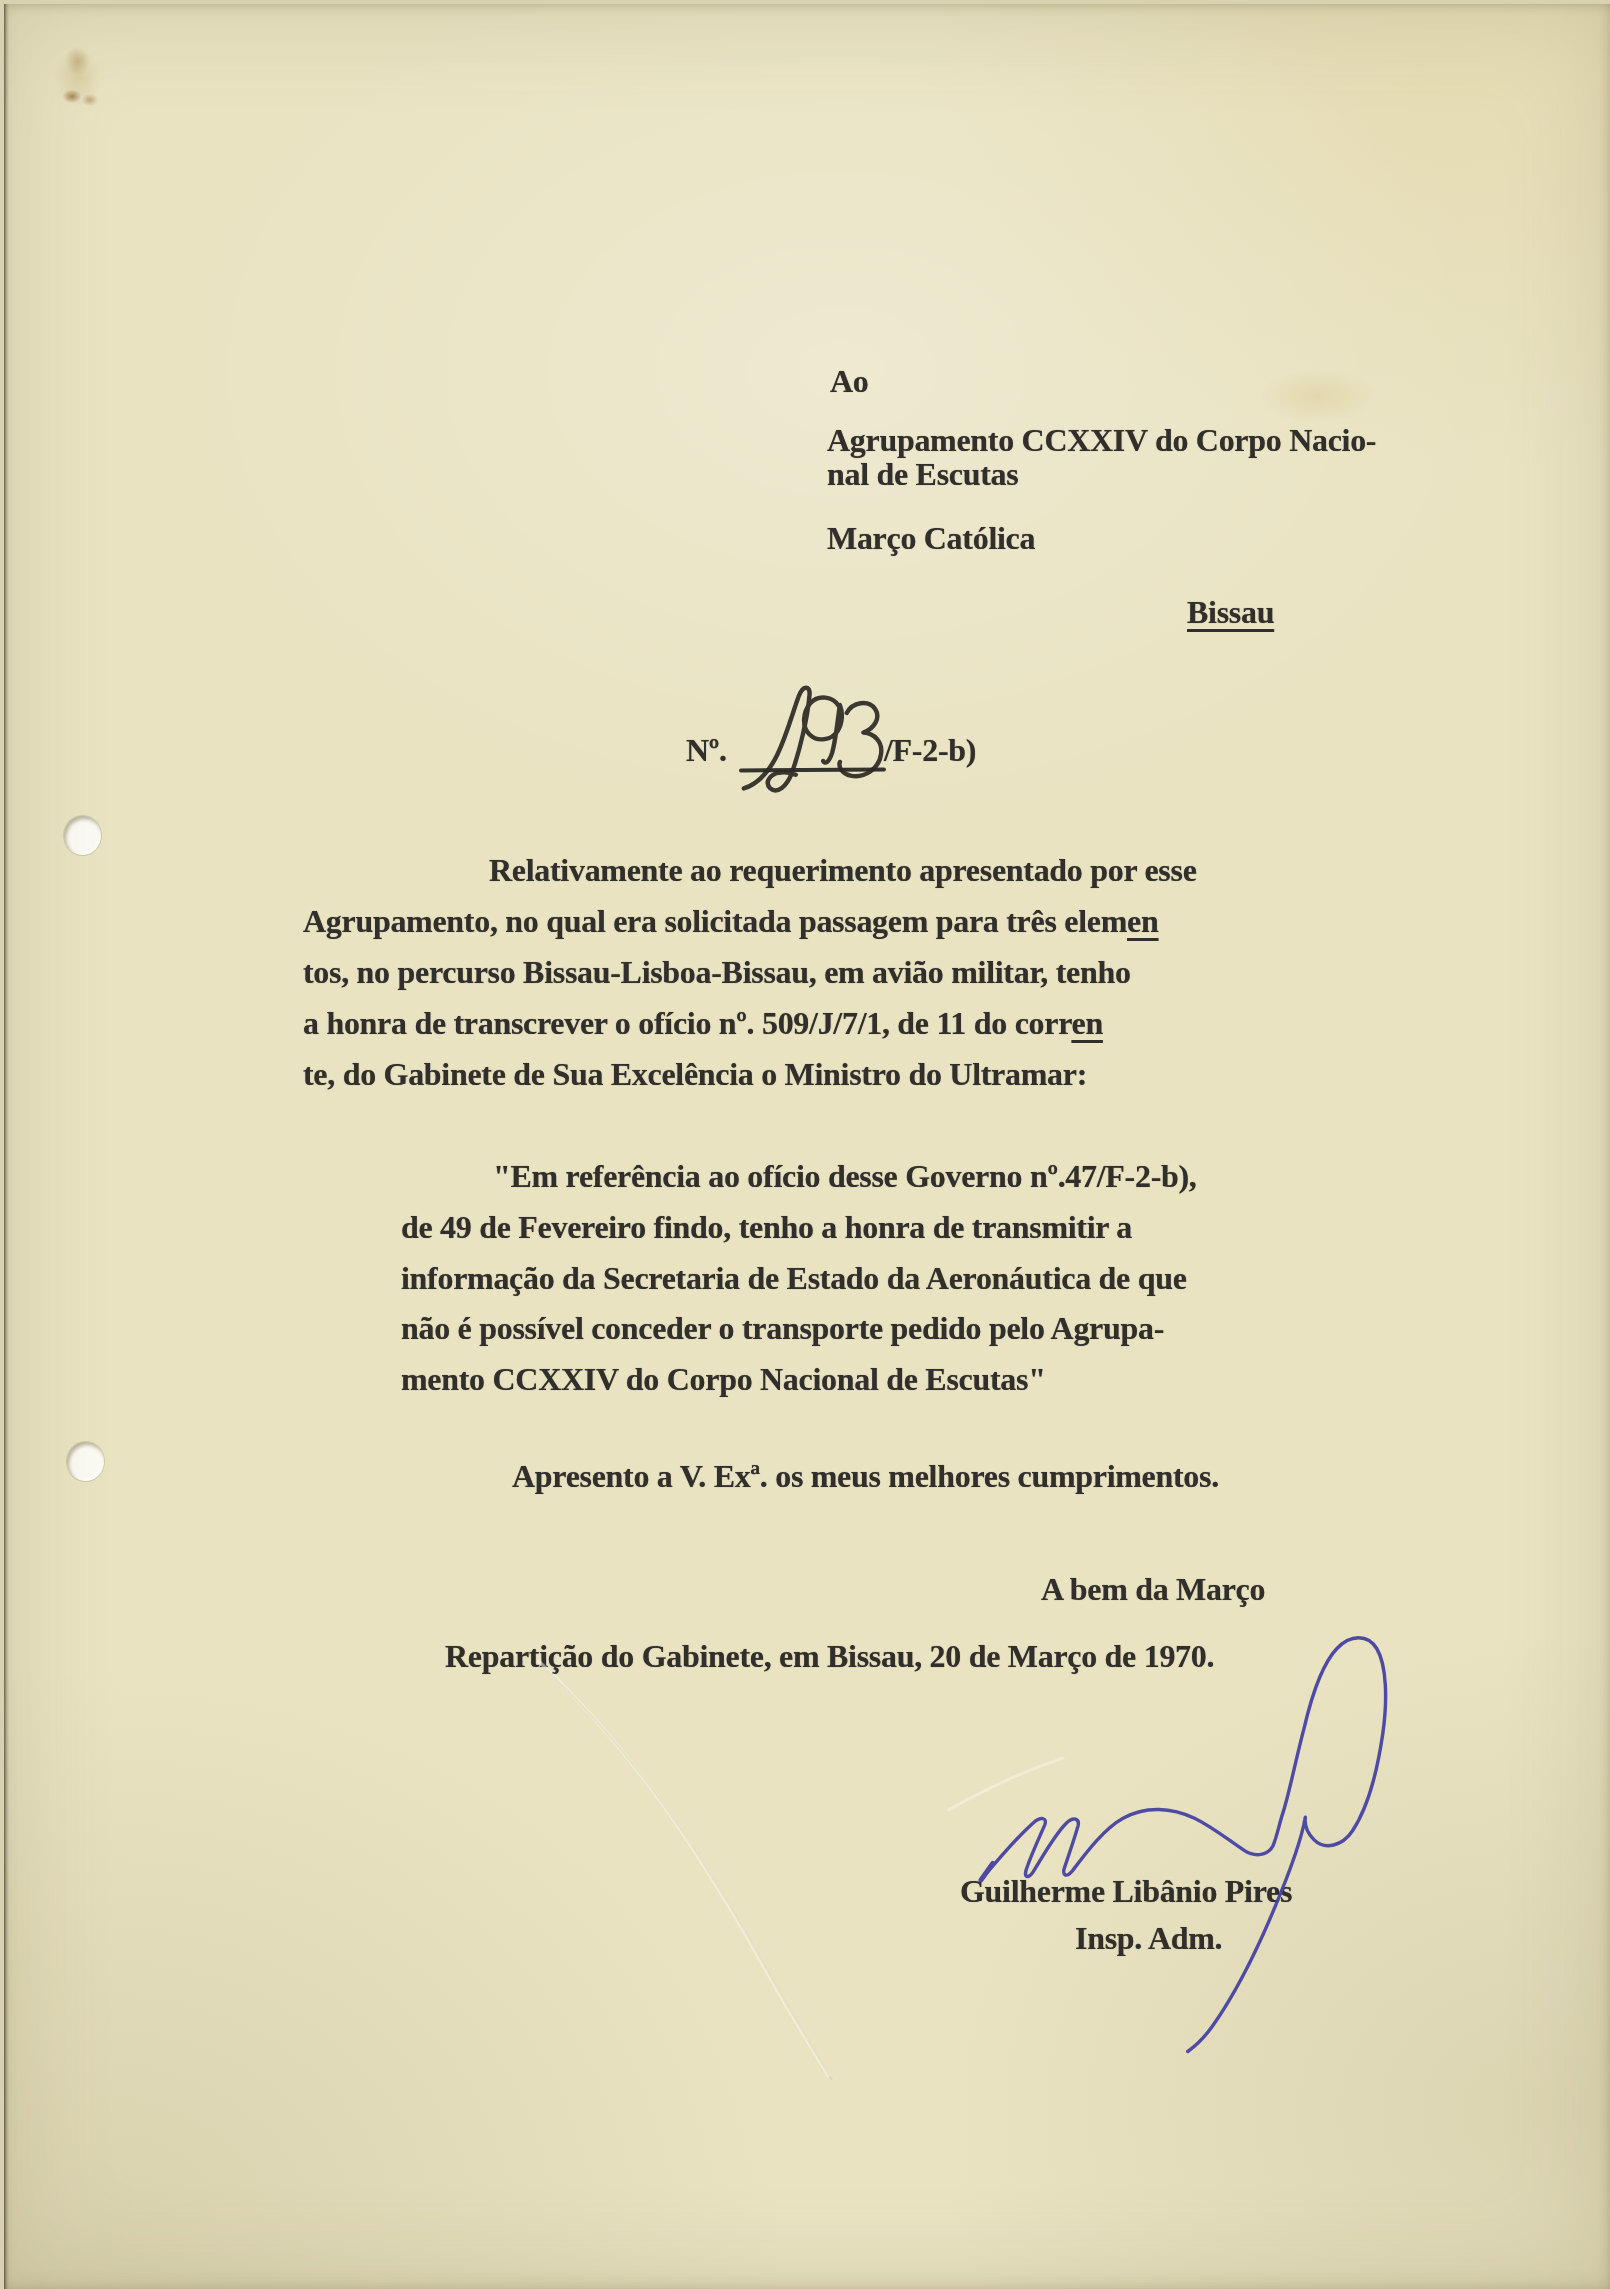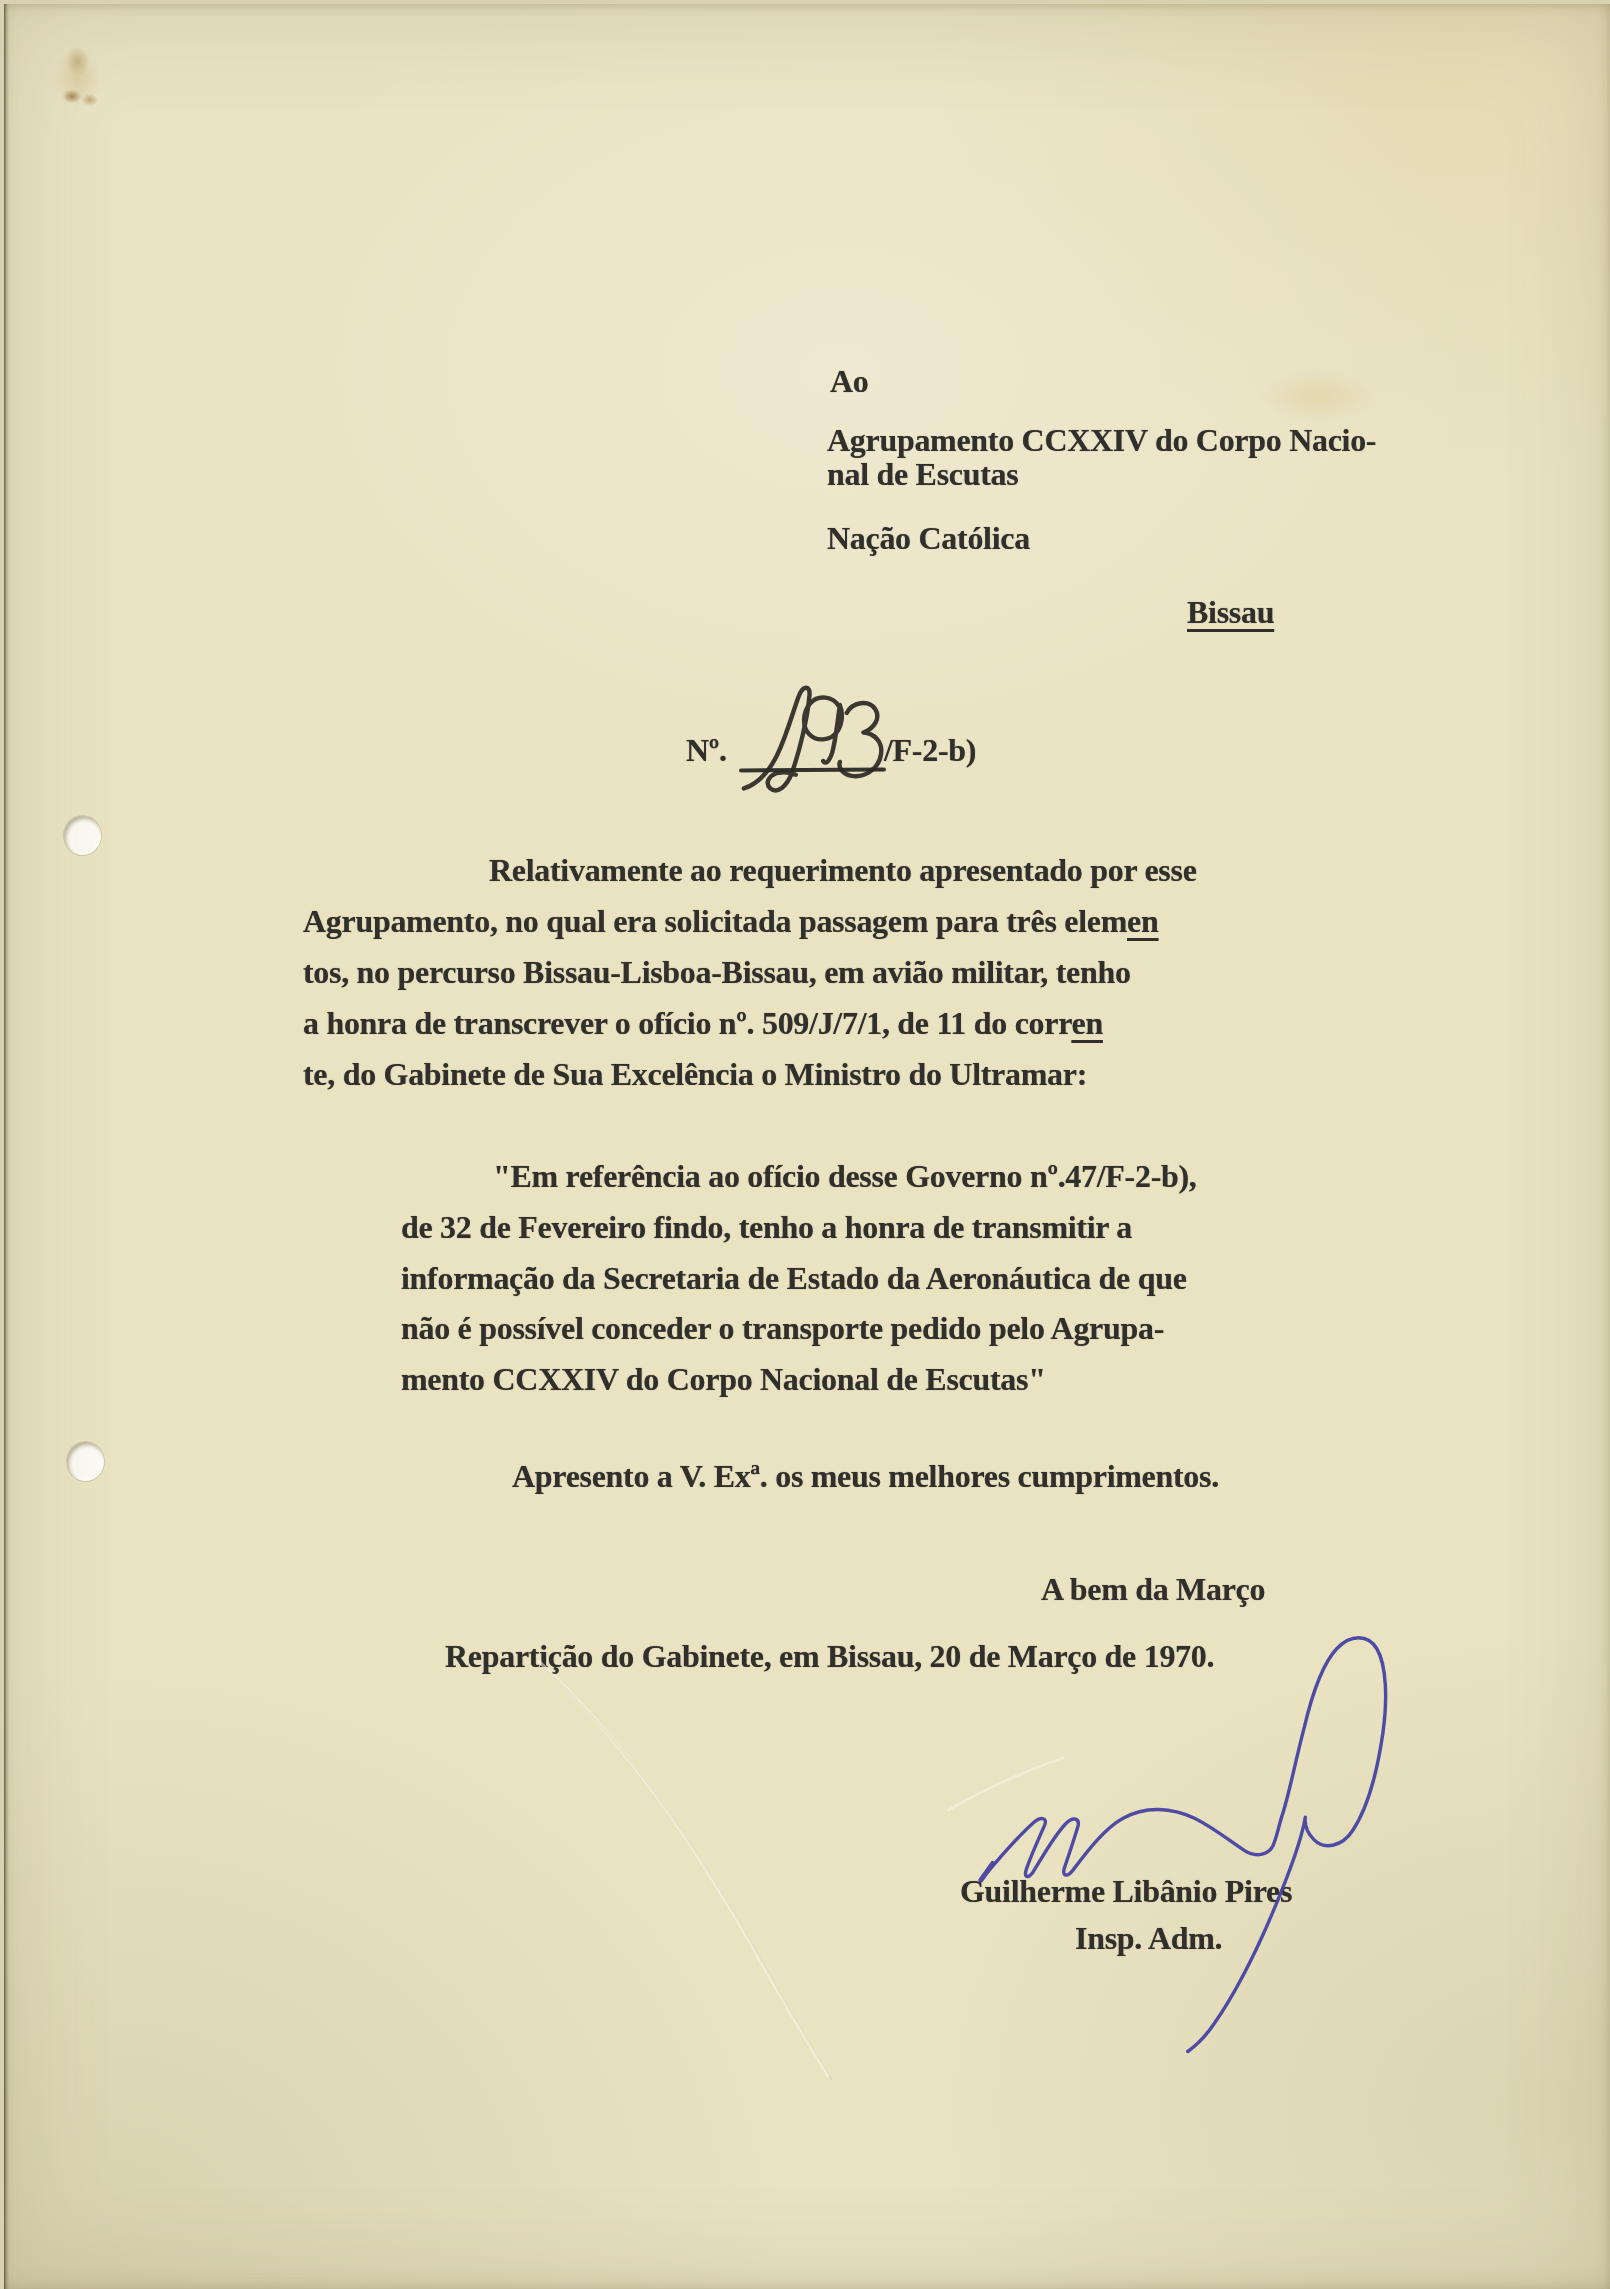--- a/index.html
+++ b/index.html
@@ -80,35 +80,35 @@
 
   <div class="scan-edge-left"></div>
   <div class="stain-tl"></div>
   <div class="stain-tr"></div>
   <div class="hole hole-top"></div>
   <div class="hole hole-bottom"></div>
 
   <div class="t" style="left:826px;top:361px">Ao</div>
   <div class="t" style="left:823px;top:420px">Agrupamento CCXXIV do Corpo Nacio-</div>
   <div class="t" style="left:823px;top:454px">nal de Escutas</div>
-  <div class="t" style="left:823px;top:518px">Nação Católica</div>
+  <div class="t" style="left:823px;top:518px">Março Católica</div>
   <div class="t u" style="left:1183px;top:592px">Bissau</div>
 
   <div class="t" style="left:682px;top:730px">Nº.</div>
   <div class="ref-underline"></div>
   <div class="t" style="left:880px;top:730px">/F-2-b)</div>
 
   <div class="t" style="left:485px;top:850px">Relativamente ao requerimento apresentado por esse</div>
   <div class="t" style="left:299px;top:901px"><span>Agrupamento, no qual era solicitada passagem para três elem</span><span class="u">en</span></div>
   <div class="t" style="left:299px;top:952px">tos, no percurso Bissau-Lisboa-Bissau, em avião militar, tenho</div>
   <div class="t" style="left:299px;top:1003px"><span>a honra de transcrever o ofício nº. 509/J/7/1, de 11 do corr</span><span class="u">en</span></div>
   <div class="t" style="left:299px;top:1054px">te, do Gabinete de Sua Excelência o Ministro do Ultramar:</div>
 
   <div class="t" style="left:489px;top:1156px">"Em referência ao ofício desse Governo nº.47/F-2-b),</div>
-  <div class="t" style="left:397px;top:1207px">de 32 de Fevereiro findo, tenho a honra de transmitir a</div>
+  <div class="t" style="left:397px;top:1207px">de 49 de Fevereiro findo, tenho a honra de transmitir a</div>
   <div class="t" style="left:397px;top:1308px">não é possível conceder o transporte pedido pelo Agrupa-</div>
   <div class="t" style="left:397px;top:1258px">informação da Secretaria de Estado da Aeronáutica de que</div>
   <div class="t" style="left:508px;top:1456px">Apresento a V. Exª. os meus melhores cumprimentos.</div>
 
   <div class="t" style="left:397px;top:1359px">mento CCXXIV do Corpo Nacional de Escutas"</div>
 
   <div class="t" style="left:1037px;top:1569px">A bem da Março</div>
   <div class="t" style="left:441px;top:1636px">Repartição do Gabinete, em Bissau, 20 de Março de 1970.</div>
   <div class="t" style="left:956px;top:1871px">Guilherme Libânio Pires</div>
   <div class="t" style="left:1071px;top:1918px">Insp. Adm.</div>

